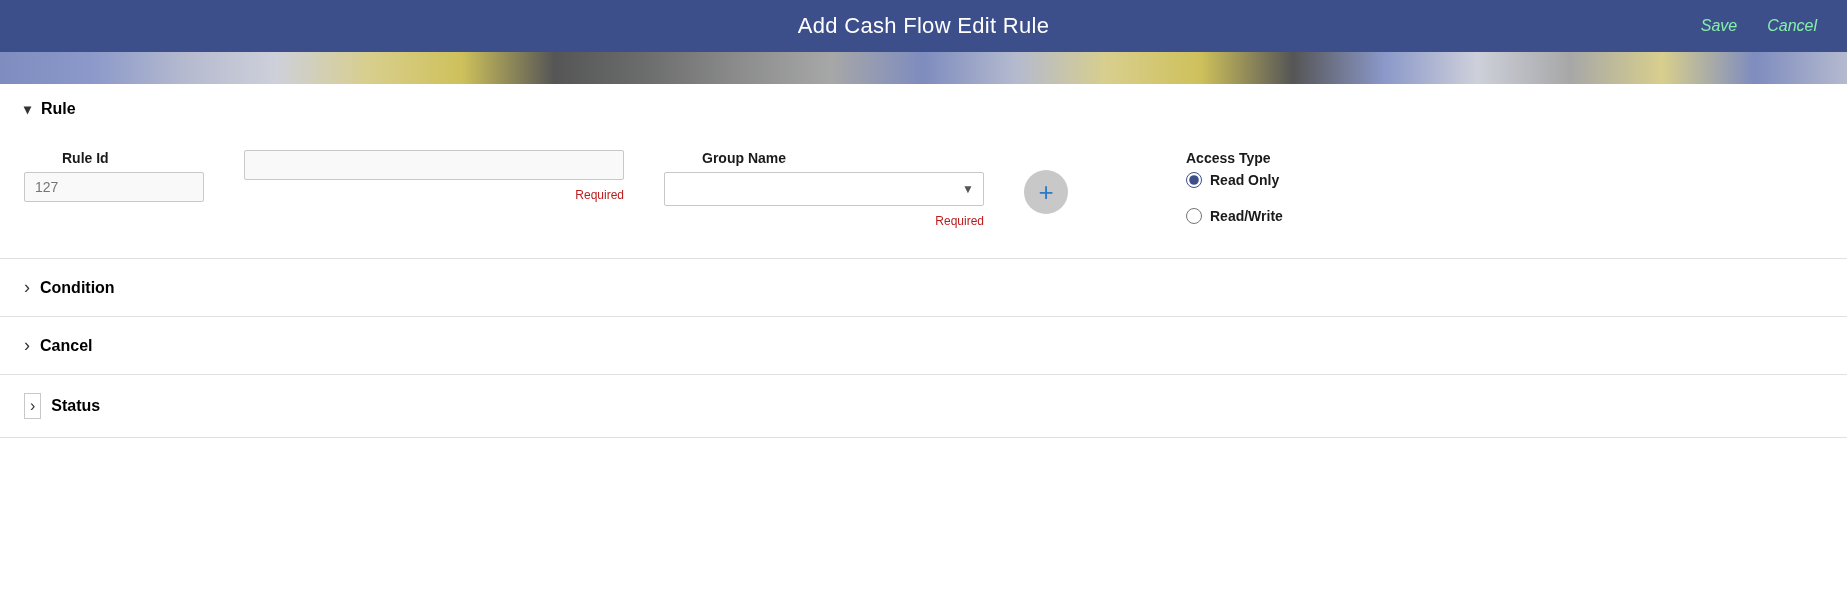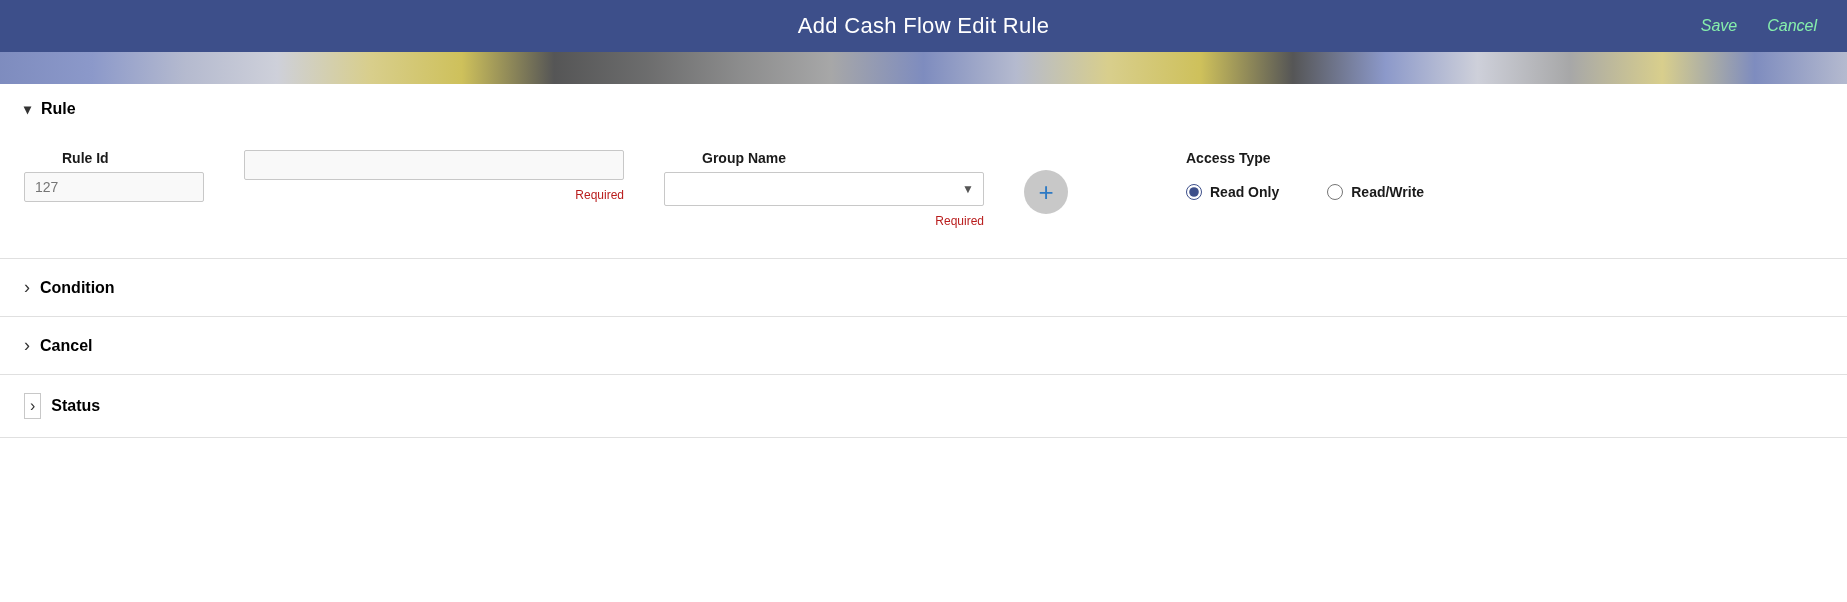--- a/index.html
+++ b/index.html
@@ -183,22 +183,23 @@
       font-size: 26px;
       color: #2e7ac4;
       font-weight: 300;
       line-height: 1;
       margin-top: 20px;
     }
 
     
     .access-type-group {
       display: flex;
-      gap: 10px;
-      margin-top: 12px;
+      flex-direction: column;
+      gap: 20px;
+      margin-top: 0;
     }
 
     .access-type-label {
       font-size: 14px;
       font-weight: 600;
       color: #1a1a1a;
     }
 
     .radio-option {
       display: flex;

